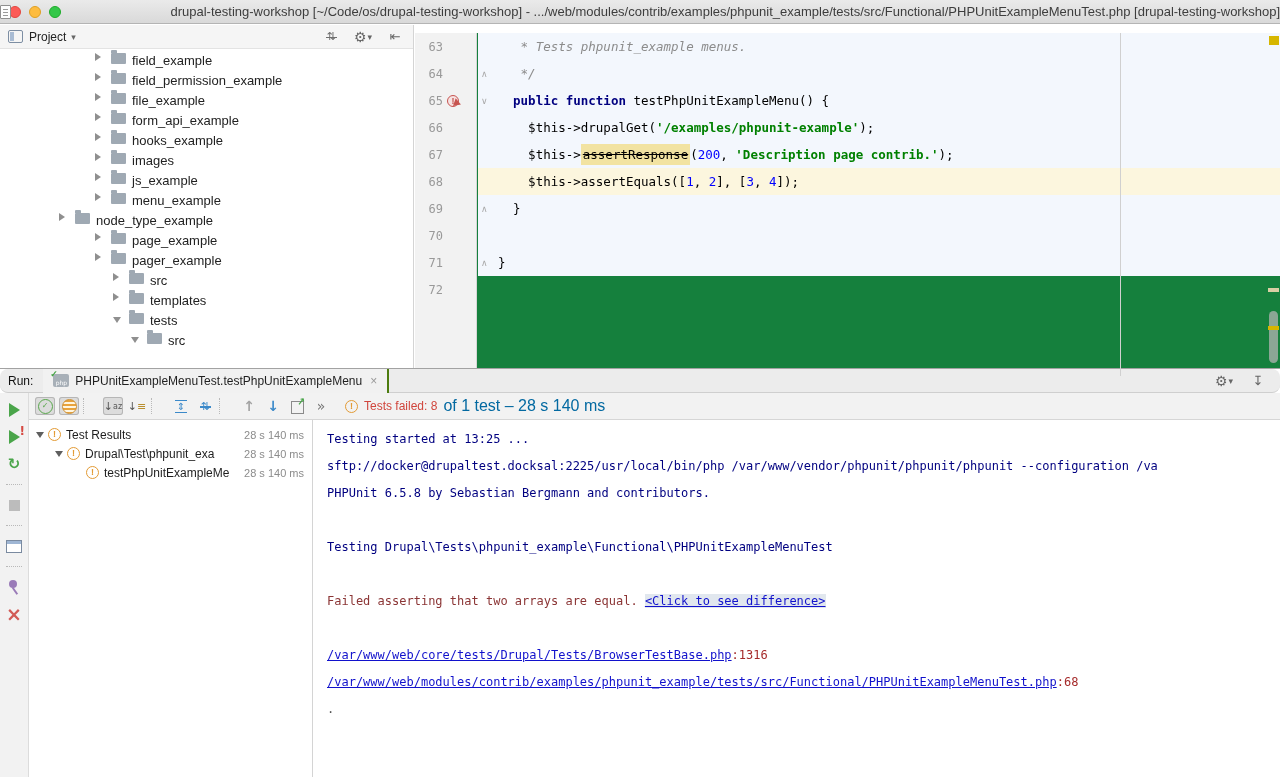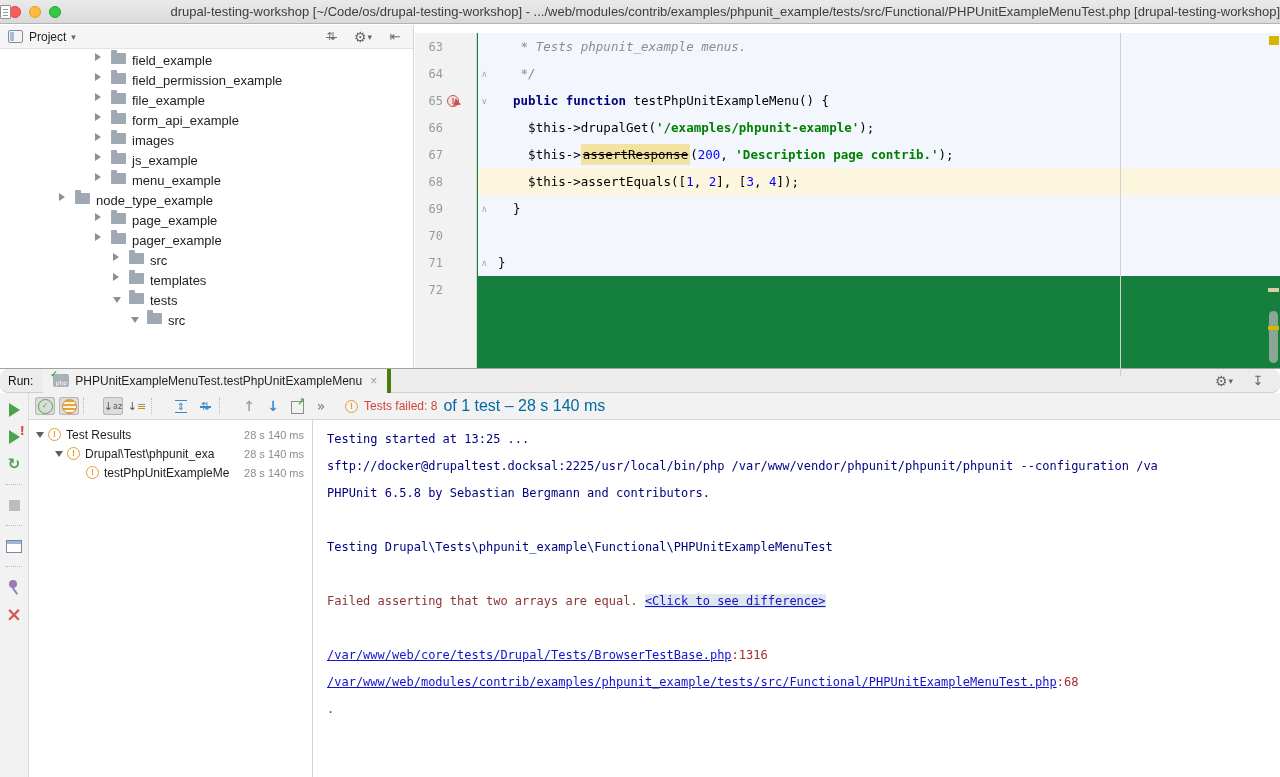--- a/index.html
+++ b/index.html
@@ -72,21 +72,21 @@
   .ed-thumb { position:absolute; right:2px; top:278px; width:9px; height:52px; background:#b3b3b3; border-radius:5px; opacity:.75; }
   .mark-warn-top { position:absolute; right:1px; top:3px; width:10px; height:9px; background:#d6b600; }
   .mark-a { position:absolute; right:1px; top:255px; width:11px; height:4px; background:#d9cfa4; }
   .mark-b { position:absolute; right:1px; top:293px; width:11px; height:4px; background:#d6b600; z-index:2; }
 
   
   .run-panel { position:absolute; left:0; top:368px; width:1280px; height:409px; background:#fff; border-top:1px solid #a2a2a2; }
   .run-tabbar { height:24px; background:#ececec; border-bottom:1px solid #cfcfcf; display:flex; align-items:center;border-radius:8px; }
   .run-label { font-size:12px; color:#111; margin-left:8px; }
   .run-tab { height:24px; display:flex; align-items:center; gap:6px; padding:5px 10px; margin-left:10px;
-    background:#f1f1f1; border-right:4px solid #4d7c0f; }
+    background:#f1f1f1; border-right:2px solid #4d7c0f; }
   .php-test-icon { width:16px; height:13px; background:#a8b0b8; border-radius:2px; position:relative;
     display:flex; align-items:flex-end; justify-content:center; }
   .php-test-icon::after { content:"php"; color:#fff; font-size:6px; line-height:8px; font-family:"DejaVu Sans",sans-serif; }
   .php-test-icon::before { content:"✓"; position:absolute; top:-5px; left:-3px; color:#3fa13f; font-size:9px; font-weight:bold; }
   .run-tab-label { font-size:12px; color:#1f1f1f; white-space:nowrap; }
   .tab-close { color:#9a9a9a; font-size:12px; margin-left:2px; }
   .rt-icons { margin-left:auto; display:flex; align-items:center; gap:14px; padding-right:12px; }
 
   .run-left-strip { position:absolute; left:0; top:24px; bottom:0; width:29px; background:#f2f2f2;
     border-right:1px solid #dcdcdc; display:flex; flex-direction:column; align-items:center; padding-top:8px; gap:9px; }
@@ -186,20 +186,25 @@
         <span class="plabel">file_example</span>
       </div>
       <div class="ptree-row" style="padding-left: 95px;">
         <span class="twisty collapsed"></span>
         <span class="folder-ic"></span>
         <span class="plabel">form_api_example</span>
       </div>
       <div class="ptree-row" style="padding-left: 95px;">
         <span class="twisty collapsed"></span>
         <span class="folder-ic"></span>
+        <span class="plabel">hooks_example</span>
+      </div>
+      <div class="ptree-row" style="padding-left: 95px;">
+        <span class="twisty collapsed"></span>
+        <span class="folder-ic"></span>
         <span class="plabel">images</span>
       </div>
       <div class="ptree-row" style="padding-left: 95px;">
         <span class="twisty collapsed"></span>
         <span class="folder-ic"></span>
         <span class="plabel">js_example</span>
       </div>
       <div class="ptree-row" style="padding-left: 95px;">
         <span class="twisty collapsed"></span>
         <span class="folder-ic"></span>

